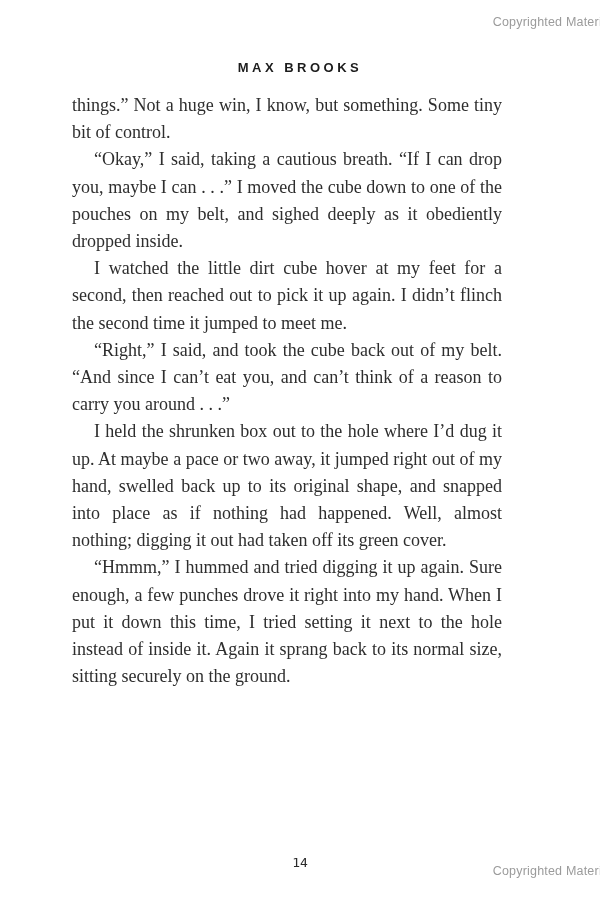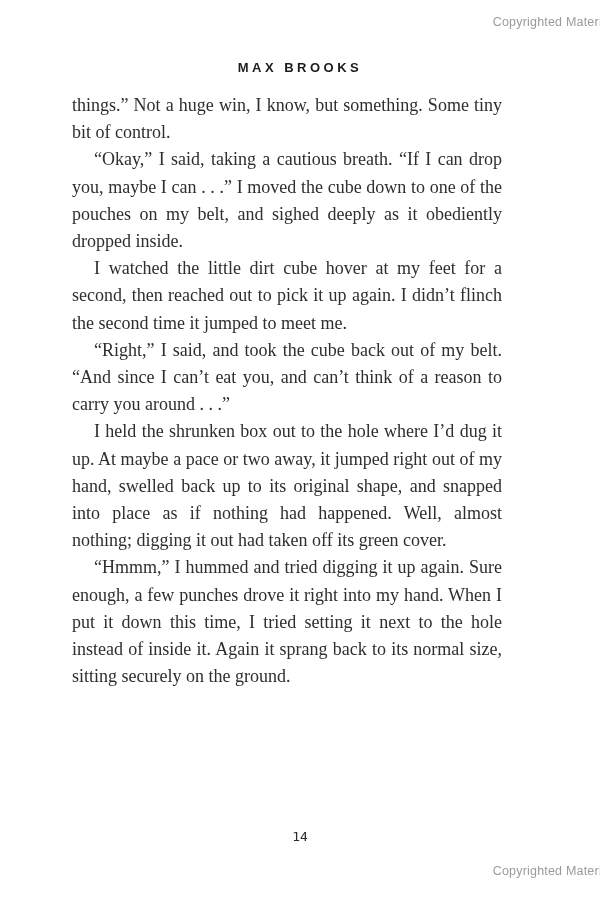--- a/index.html
+++ b/index.html
@@ -44,21 +44,21 @@
     font-size: 18px;
     line-height: 27.2px;
     text-align: justify;
     color: #2e2e2e;
   }
   .body-text p { margin: 0; padding: 0; }
   .body-text p.indent { text-indent: 22px; }
   .smallcaps { font-size: 0.76em; letter-spacing: 0.6px; }
   .folio {
     position: absolute;
-    top: 829px;
+    top: 855px;
     left: 0;
     width: 100%;
     text-align: center;
     font-family: "DejaVu Sans Mono", monospace;
     font-size: 13px;
     color: #2a2a2a;
   }
 </style>
 </head>
 <body>

